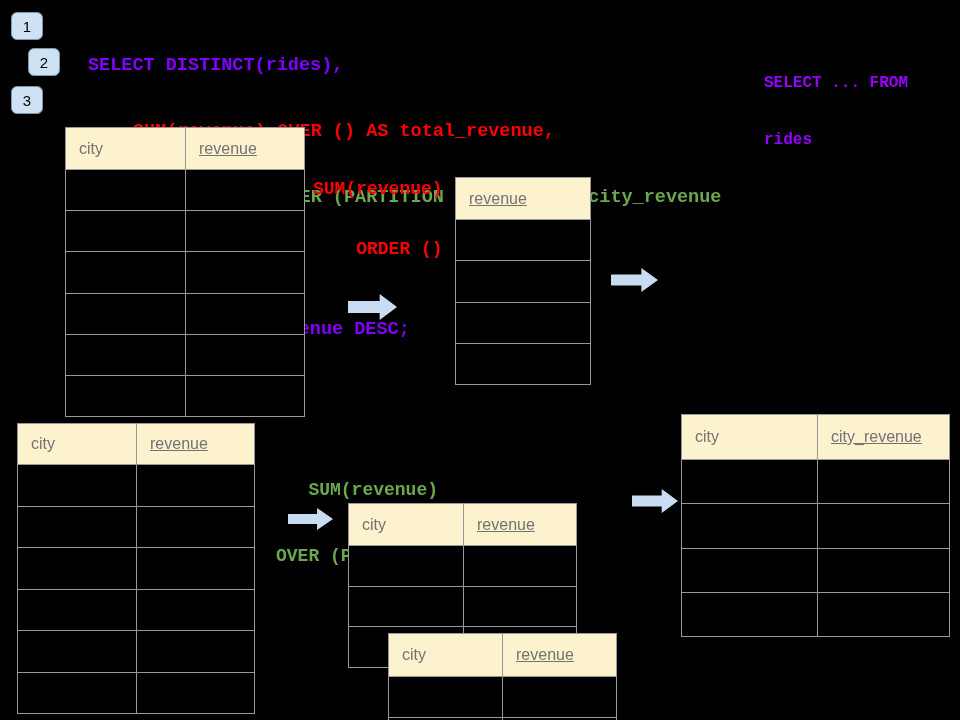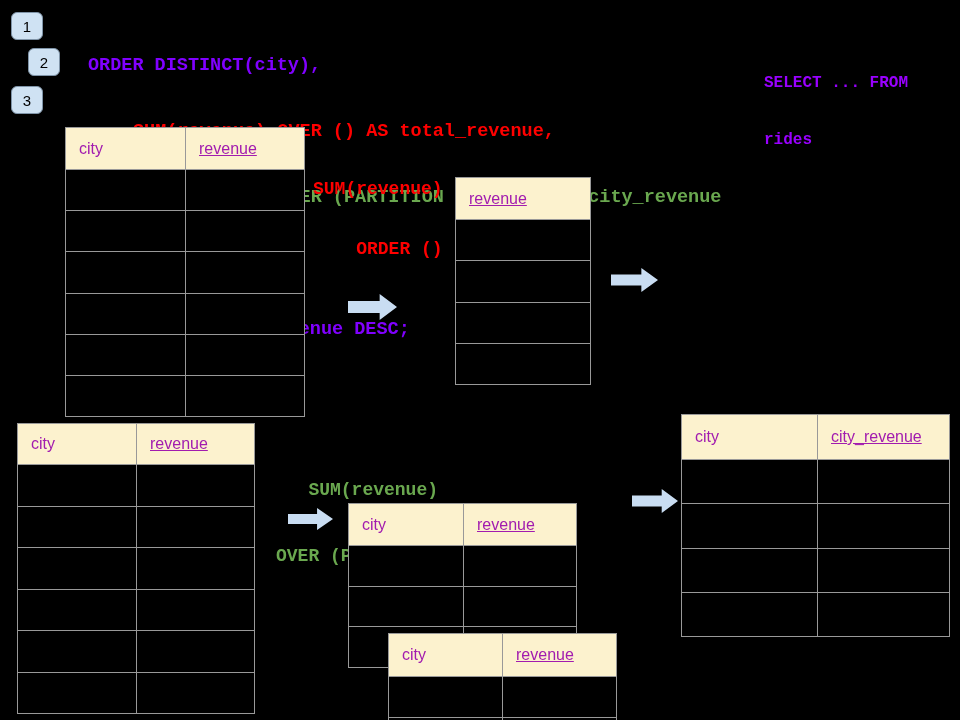--- a/index.html
+++ b/index.html
@@ -25,21 +25,21 @@
 
   .fn-label{position:absolute;font:bold 18px "Liberation Mono",monospace;white-space:pre;text-align:right;}
   .red-label{left:313px;top:139px;line-height:20px;color:#FF0000;}
   .green-label{left:276px;top:435px;line-height:22px;color:#6AA84F;}
 
   
   .tbl{position:absolute;border:1px solid #999;box-sizing:border-box;background:#000;
        display:flex;flex-direction:column;}
   .tbl .hdr{display:flex;flex:0 0 auto;background:#FCF2CE;}
   .tbl .hdr .cell{display:flex;align-items:center;padding-left:13px;
-                  font-size:16px;color:#a21caf;}
+                  font-size:16px;color:#737373;}
   .tbl .row{display:flex;flex:1 1 0;border-top:1px solid #999;}
   .cell{box-sizing:border-box;}
   .c1{border-right:1px solid #999;}
   .c2{flex:1;text-decoration:underline;}
   .tA .c1{width:120px;}
   .tC .c1{width:136px;}
   .tD .c1{width:119px;}
   .tE .c1{width:115px;}
   .tF .c1{width:114px;}
 
@@ -48,21 +48,21 @@
 </head>
 <body>
 
 <div class="canvas">
 
   <div class="badge" style="left:11px;top:12px;">1</div>
   <div class="badge" style="left:28px;top:48px;">2</div>
   <div class="badge" style="left:11px;top:86px;">3</div>
 
   <div class="sql">
-    <div class="purple">ORDER DISTINCT(city),</div>
+    <div class="purple">SELECT DISTINCT(rides),</div>
     <div class="red ind4">SUM(revenue) OVER () AS total_revenue,</div>
     <div class="green ind4">SUM(revenue) OVER (PARTITION BY city) as city_revenue</div>
     <div class="purple ind2">FROM rides</div>
     <div class="purple ind2">ORDER by city_revenue DESC;</div>
   </div>
 
   <div class="side-note">
     <div>SELECT ... FROM</div>
     <div>rides</div>
   </div>

